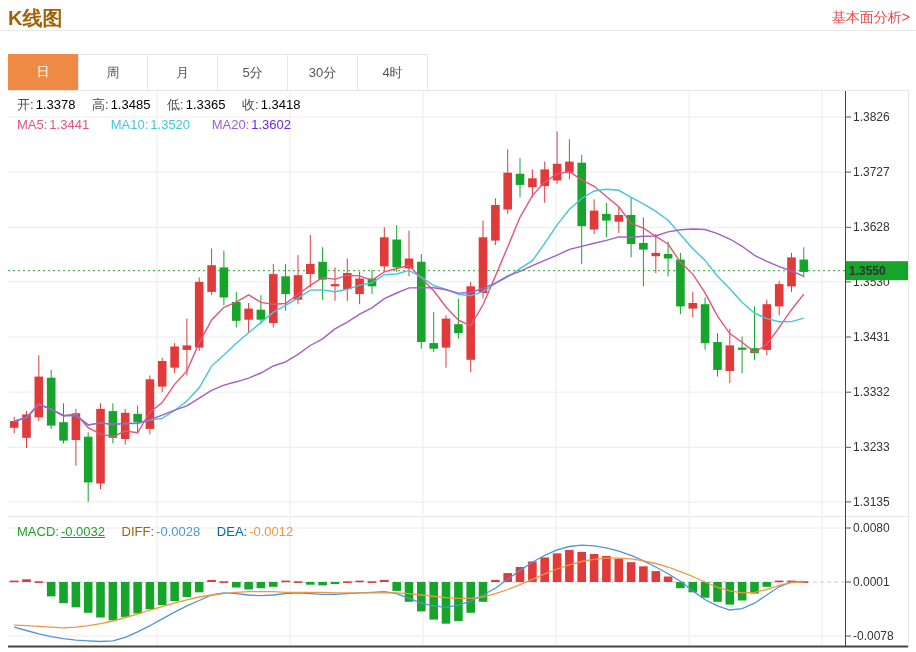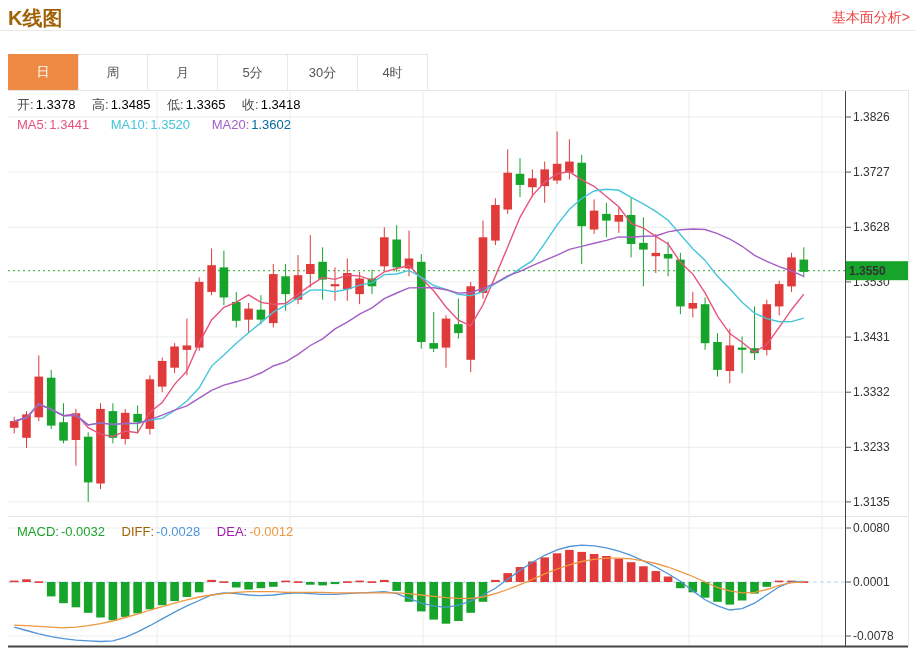--- a/index.html
+++ b/index.html
@@ -316,20 +316,20 @@
 <div class="abs legend ohlc-row">
   <span class="lbl">开:</span><span class="val">1.3378</span>
   <span class="lbl">高:</span><span class="val">1.3485</span>
   <span class="lbl">低:</span><span class="val">1.3365</span>
   <span class="lbl">收:</span><span class="val">1.3418</span>
 </div>
 
 <div class="abs legend ma-row">
   <span style="color: rgb(230, 83, 124);">MA5:</span><span class="val" style="color: rgb(230, 83, 124);">1.3441</span>
   <span style="color: rgb(69, 197, 218);">MA10:</span><span class="val" style="color: rgb(69, 197, 218);">1.3520</span>
-  <span style="color: rgb(164, 94, 198);">MA20:</span><span class="val" style="color: #0369a1;">1.3602</span>
+  <span style="color: rgb(164, 94, 198);">MA20:</span><span class="val" style="color: #6d28d9;">1.3602</span>
 </div>
 
 <div class="abs legend macd-row">
-  <span style="color: rgb(29, 163, 43);">MACD:</span><span class="val" style="color: rgb(29, 163, 43);">-0.0032</span>
+  <span style="color: rgb(29, 163, 43);">MACD:</span><span class="val" style="color: rgb(29, 163, 43); text-decoration: underline;">-0.0032</span>
   <span style="color: #a16207;">DIFF:</span><span class="val" style="color: rgb(79, 149, 216);">-0.0028</span>
-  <span style="color: #a21caf;">DEA:</span><span class="val" style="color: rgb(239, 151, 64);">-0.0012</span>
+  <span style="color: #0369a1;">DEA:</span><span class="val" style="color: rgb(239, 151, 64);">-0.0012</span>
 </div>
 
 </body></html>

